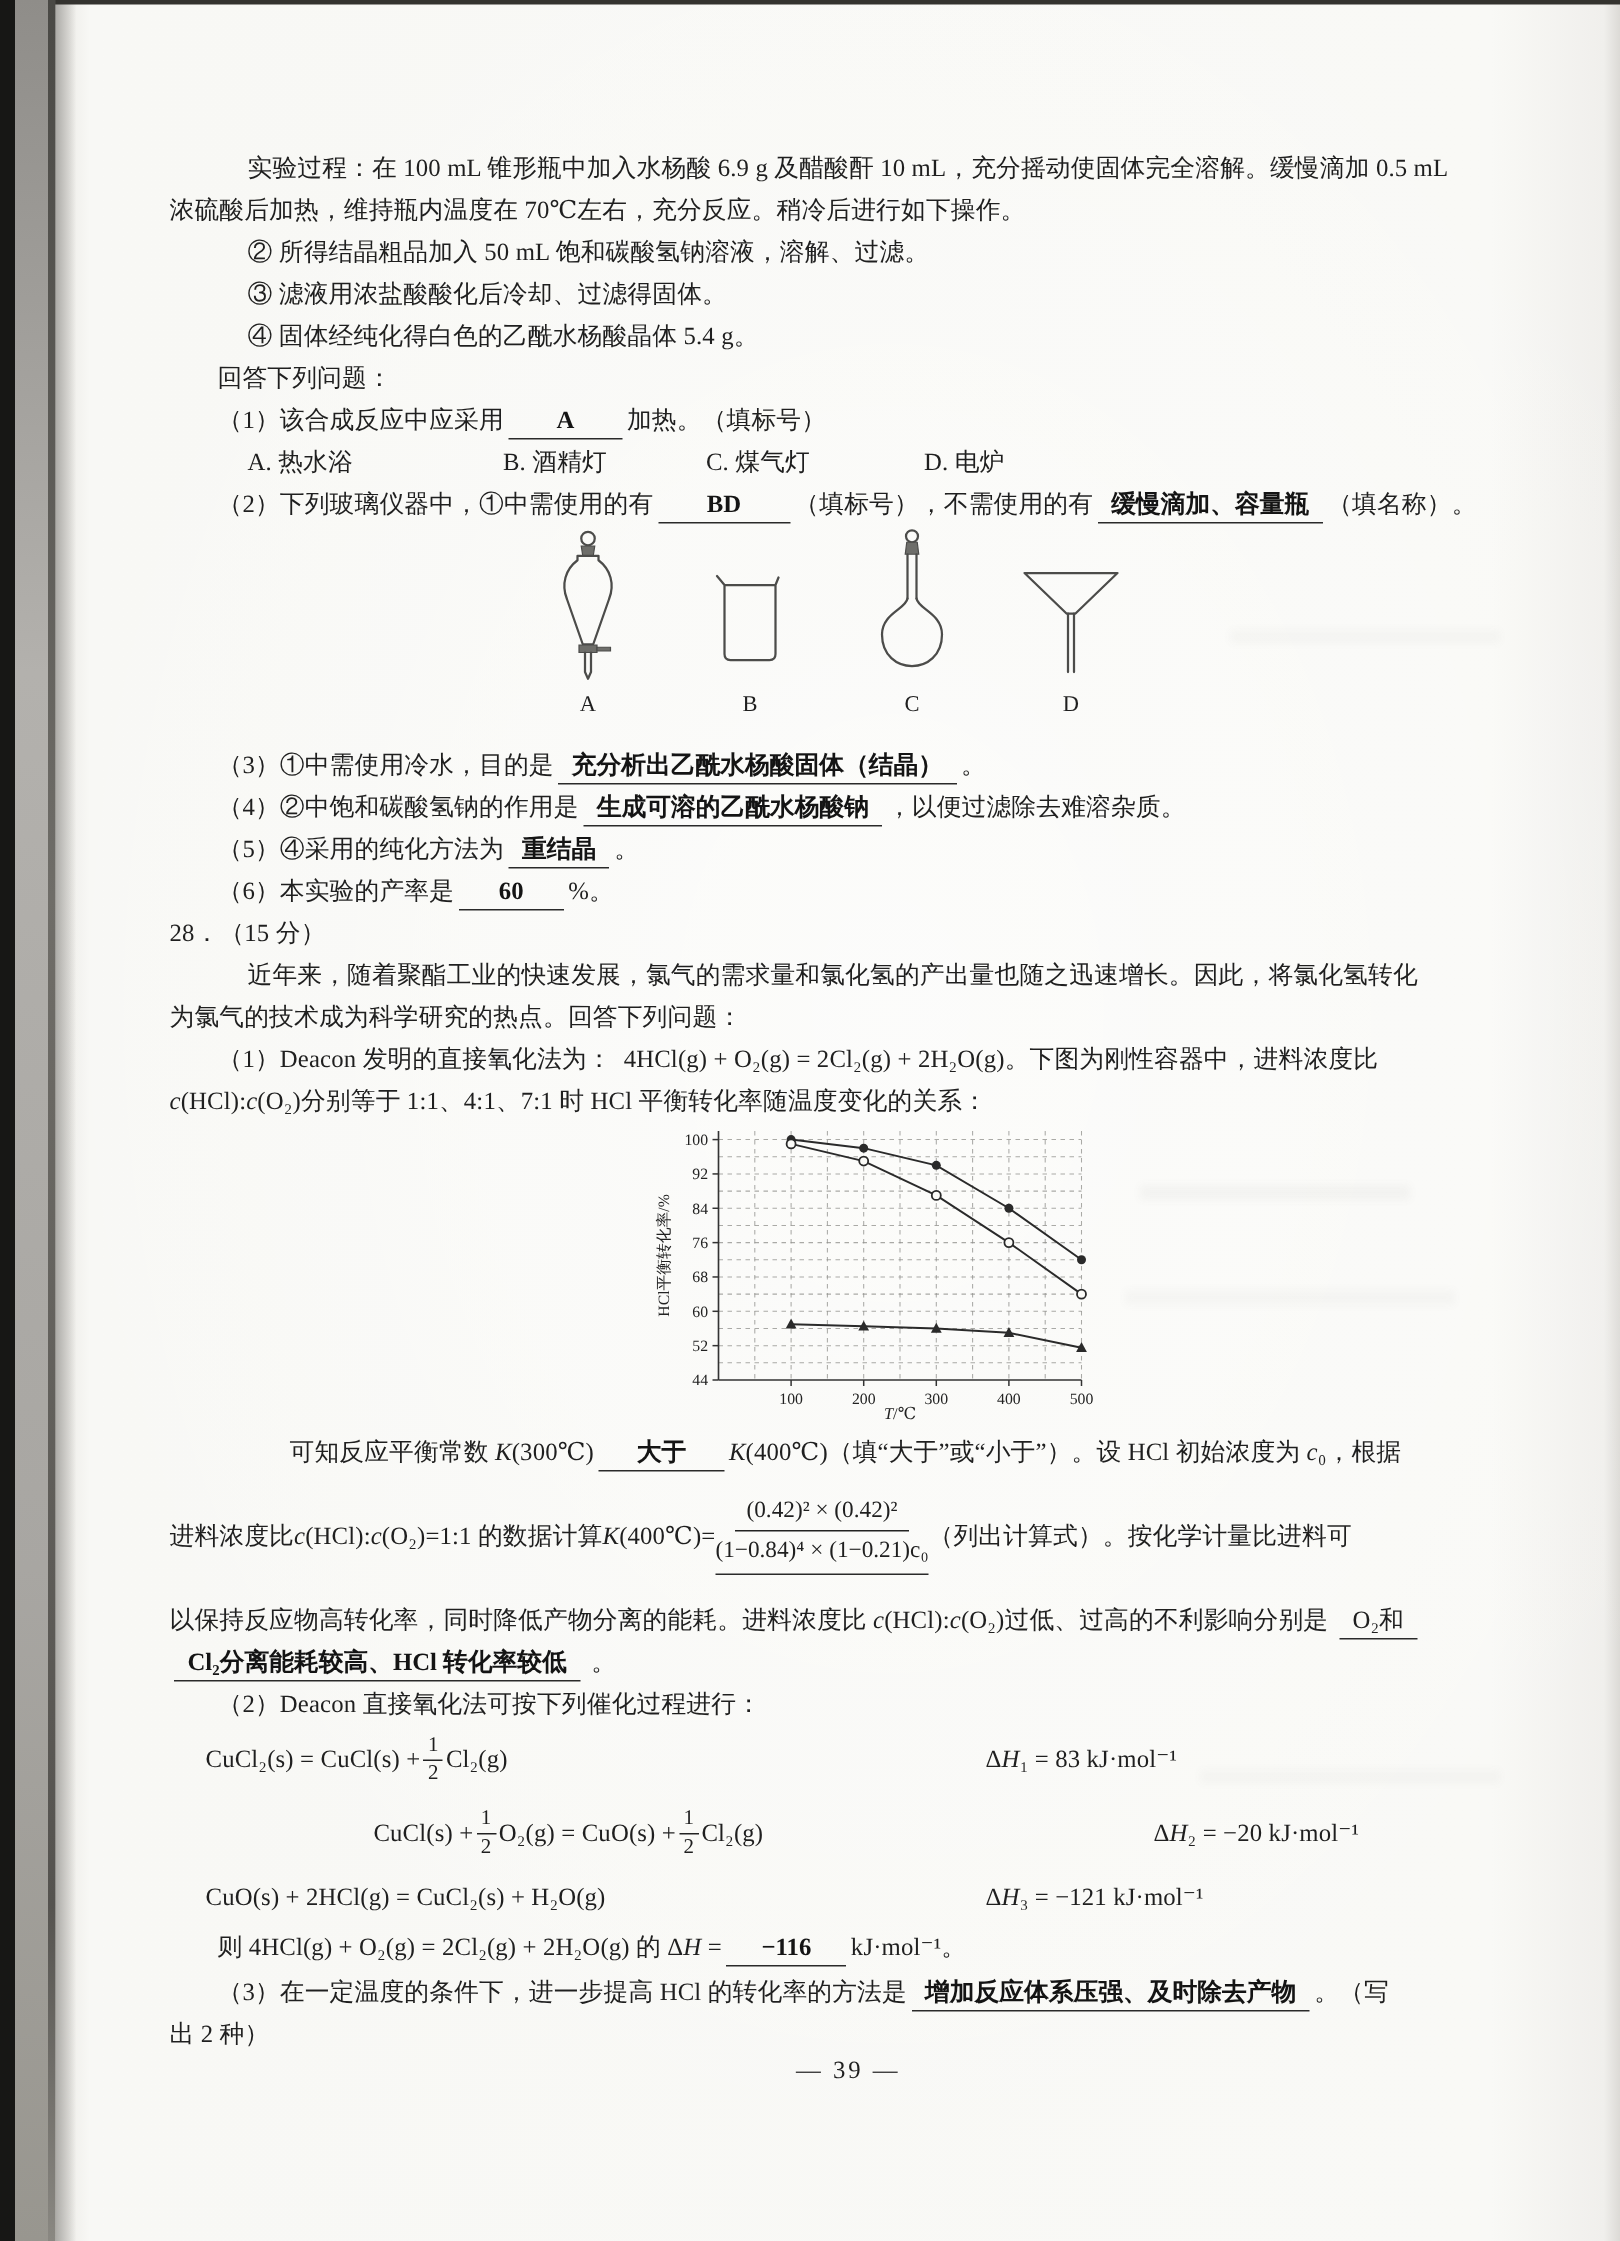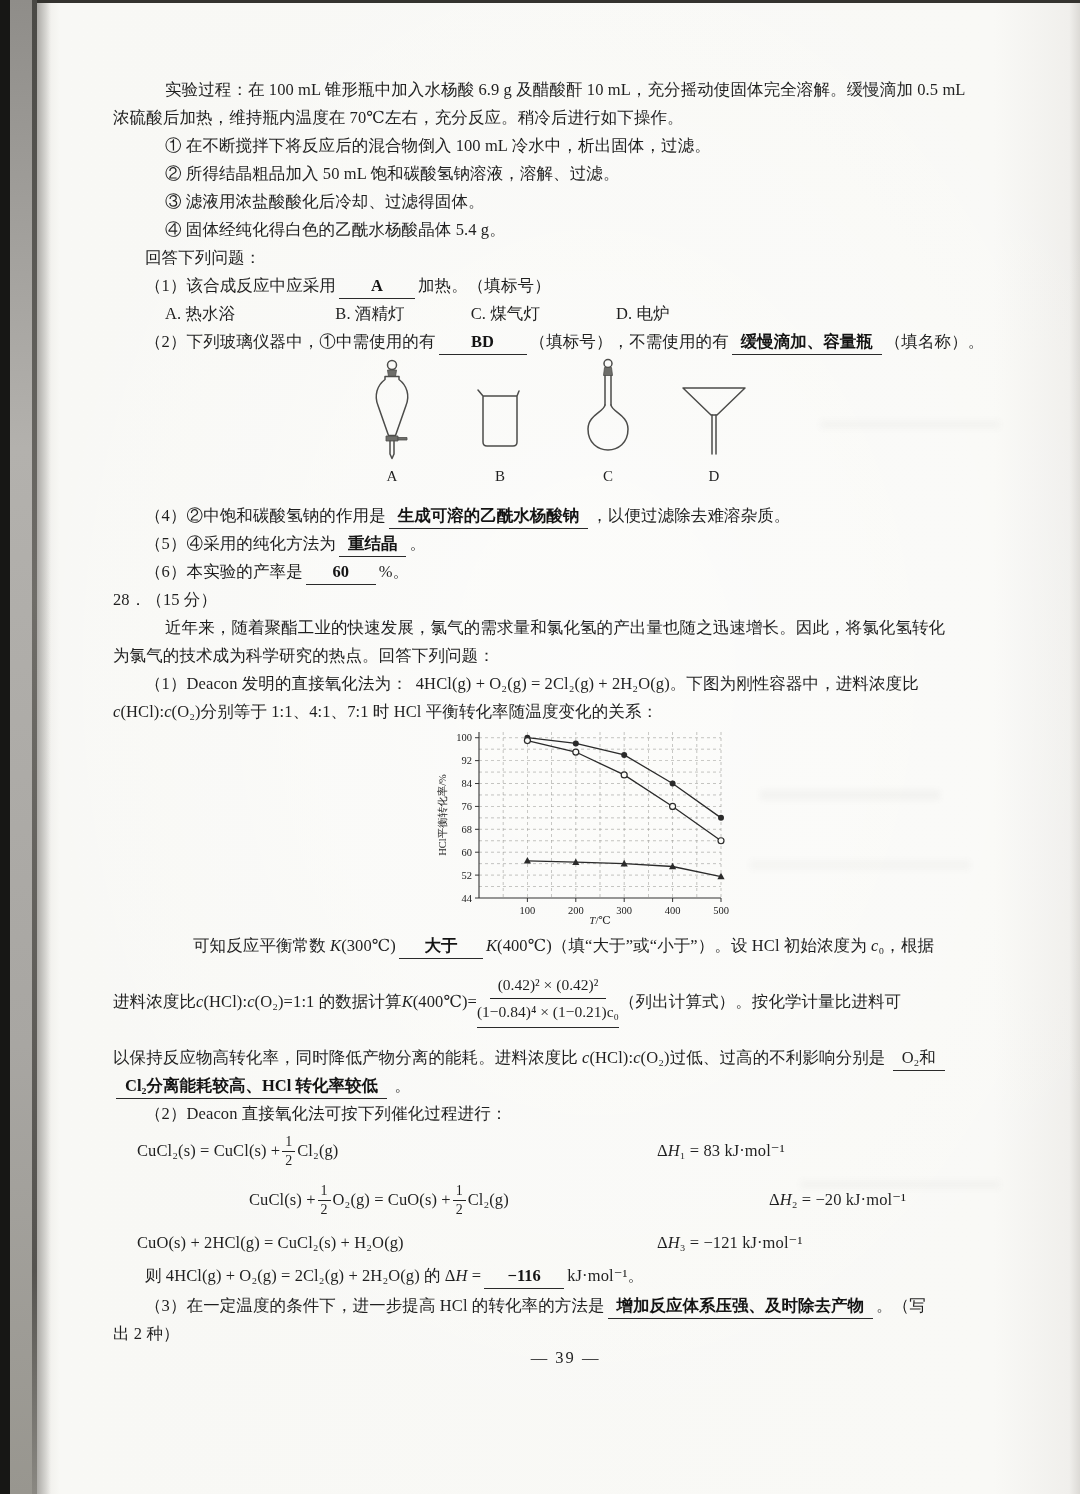--- a/index.html
+++ b/index.html
@@ -17,21 +17,21 @@
       linear-gradient(90deg,#efeeea 0 46px,#f8f8f5 60px,#f9f9f6 92%,#f0efec 99%,#dcdad6 100%);
   }
   
   .edge-top{position:absolute;left:0;top:0;width:1080px;height:3px;background:#34332f;z-index:5;}
   .edge-l1{position:absolute;left:0;top:0;width:10px;height:1494px;background:#171715;z-index:5;}
   .edge-l2{position:absolute;left:10px;top:0;width:22px;height:1494px;background:linear-gradient(180deg,#8f8d89,#b3b1ad 30%,#a8a6a2 70%,#98968f);z-index:5;}
   .edge-l3{position:absolute;left:32px;top:0;width:5px;height:1494px;background:linear-gradient(180deg,#4a4945,#6f6d68 40%,#55534f 85%,#8a8882);z-index:5;}
   .edge-gutter{position:absolute;left:37px;top:0;width:14px;height:1494px;background:linear-gradient(90deg,rgba(90,88,84,.45),rgba(90,88,84,0));z-index:4;}
   .bl{position:absolute;background:#6a6a66;filter:blur(3px);z-index:1;}
 
-  .content{position:absolute;left:113px;top:76px;width:905px;z-index:3;}
+  .content{position:absolute;left:113px;top:98px;width:905px;z-index:3;}
   .ln{white-space:nowrap;height:28px;line-height:28px;font-size:16.5px;}
   .ind1{margin-left:32px;}
   .ind2{margin-left:52px;}
   .ind2x{margin-left:80px;}
   .ind3{margin-left:92px;}
   .t,.it{letter-spacing:.1px;}
   .it{font-style:italic;}
   .ans,.ansn{
     display:inline-block;border-bottom:1.6px solid #2a2a2a;
     padding:0 9px 0px;margin:0 3px;text-align:center;line-height:24px;
@@ -77,21 +77,20 @@
   <div class="bl" style="left:760px;top:790px;width:180px;height:10px;opacity:.05;"></div>
   <div class="bl" style="left:750px;top:860px;width:220px;height:10px;opacity:.04;"></div>
   <div class="bl" style="left:820px;top:420px;width:180px;height:9px;opacity:.04;"></div>
   <div class="bl" style="left:800px;top:1180px;width:200px;height:9px;opacity:.04;"></div>
 
   <div class="content">
 
     <section>
         <div class="ln ind2"><span class="t">实验过程：在 100 mL 锥形瓶中加入水杨酸 6.9 g 及醋酸酐 10 mL，充分摇动使固体完全溶解。缓慢滴加 0.5 mL</span></div>
         <div class="ln"><span class="t">浓硫酸后加热，维持瓶内温度在 70℃左右，充分反应。稍冷后进行如下操作。</span></div>
-        <div class="ln ind2"><span class="t">① 在不断搅拌下将反应后的混合物倒入 100 mL 冷水中，析出固体，过滤。</span></div>
         <div class="ln ind2"><span class="t">② 所得结晶粗品加入 50 mL 饱和碳酸氢钠溶液，溶解、过滤。</span></div>
         <div class="ln ind2"><span class="t">③ 滤液用浓盐酸酸化后冷却、过滤得固体。</span></div>
         <div class="ln ind2"><span class="t">④ 固体经纯化得白色的乙酰水杨酸晶体 5.4 g。</span></div>
         <div class="ln ind1"><span class="t">回答下列问题：</span></div>
         <div class="ln ind1"><span class="t">（1）该合成反应中应采用</span><span class="ans" style="min-width: 58px;">A</span><span class="t">加热。（填标号）</span></div>
         <div class="ln ind2"><span class="t">A. 热水浴</span><span class="sp" style="width: 100px;"></span><span class="t">B. 酒精灯</span><span class="sp" style="width: 66px;"></span><span class="t">C. 煤气灯</span><span class="sp" style="width: 76px;"></span><span class="t">D. 电炉</span></div>
         <div class="ln ind1"><span class="t">（2）下列玻璃仪器中，①中需使用的有</span><span class="ans" style="min-width: 70px; font-family: Liberation Serif, serif;">BD</span><span class="t">（填标号），不需使用的有</span><span class="ans">缓慢滴加、容量瓶</span><span class="t">（填名称）。</span></div>
       </section>
 
     <div class="glassware">
@@ -124,20 +123,21 @@
       <div class="gw gw3">
         <svg width="86" height="108" viewBox="0 0 86 108">
           <path class="gwshape" d="M12,30 H74 L46,57 H40 Z"></path>
           <path class="gwshape" d="M41,57 V96 M45,57 V96"></path>
         </svg>
         <div class="gwlabel">D</div>
       </div>
     </div>
 
     <section>
+        <div class="ln ind1"><span class="t">（3）①中需使用冷水，目的是</span><span class="ans">充分析出乙酰水杨酸固体（结晶）</span><span class="t">。</span></div>
         <div class="ln ind1"><span class="t">（4）②中饱和碳酸氢钠的作用是</span><span class="ans">生成可溶的乙酰水杨酸钠</span><span class="t">，以便过滤除去难溶杂质。</span></div>
         <div class="ln ind1"><span class="t">（5）④采用的纯化方法为</span><span class="ans">重结晶</span><span class="t">。</span></div>
         <div class="ln ind1"><span class="t">（6）本实验的产率是</span><span class="ans" style="min-width: 52px;">60</span><span class="t">%。</span></div>
       </section>
 
     <section>
         <div class="ln"><span class="t">28．（15 分）</span></div>
         <div class="ln ind2"><span class="t">近年来，随着聚酯工业的快速发展，氯气的需求量和氯化氢的产出量也随之迅速增长。因此，将氯化氢转化</span></div>
         <div class="ln"><span class="t">为氯气的技术成为科学研究的热点。回答下列问题：</span></div>
         <div class="ln ind1"><span class="t">（1）Deacon 发明的直接氧化法为：</span><span class="sp" style="width: 8px;"></span><span class="t">4HCl(g) + O₂(g) = 2Cl₂(g) + 2H₂O(g)</span><span class="t">。下图为刚性容器中，进料浓度比</span></div>

